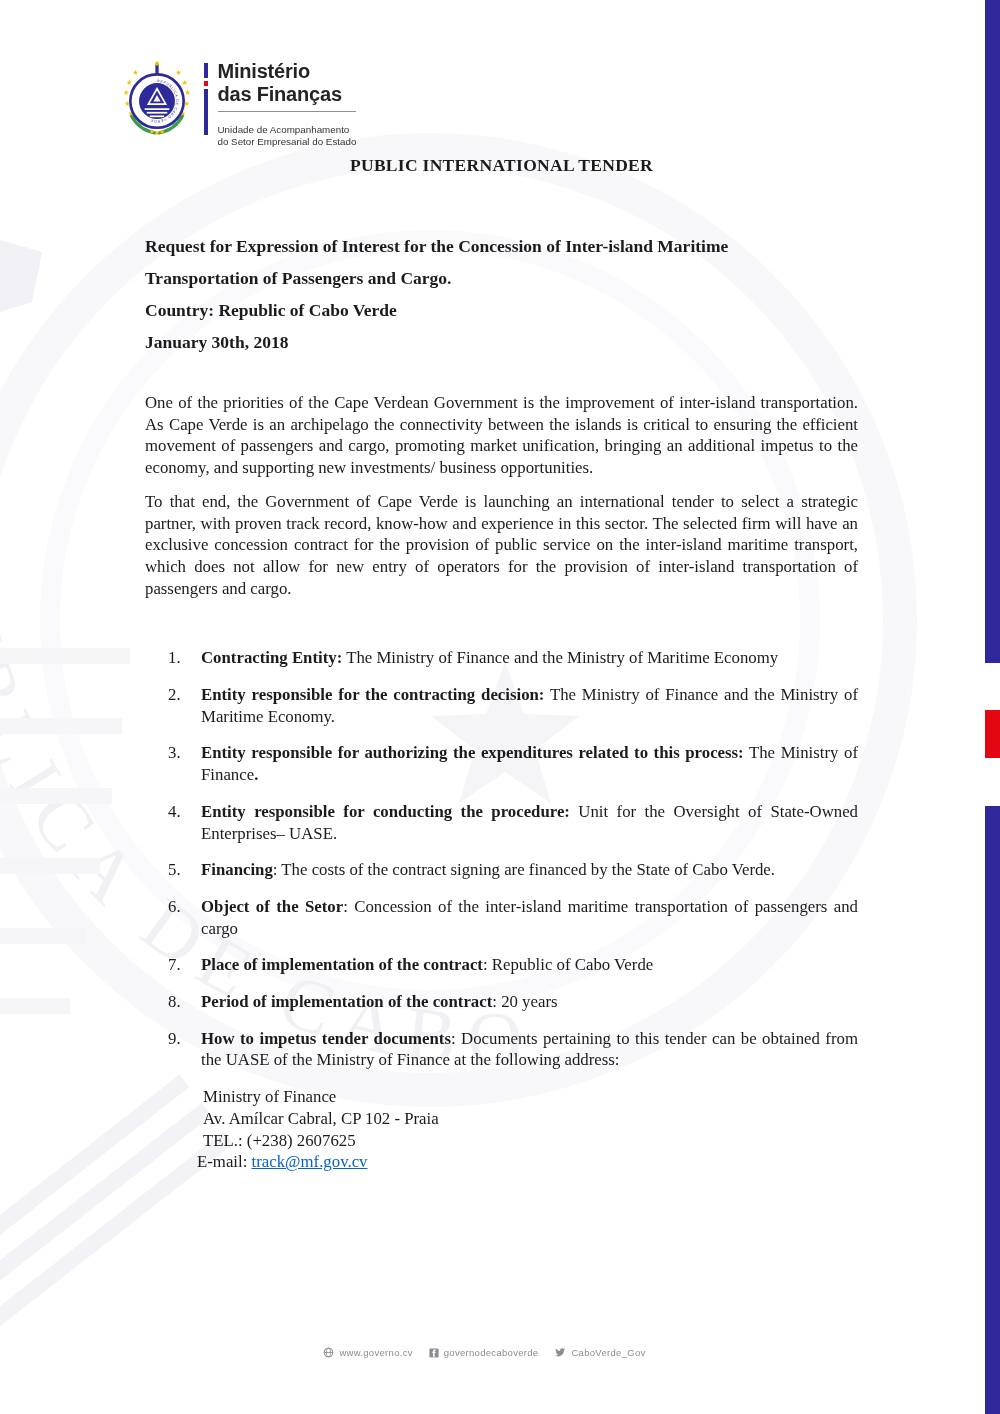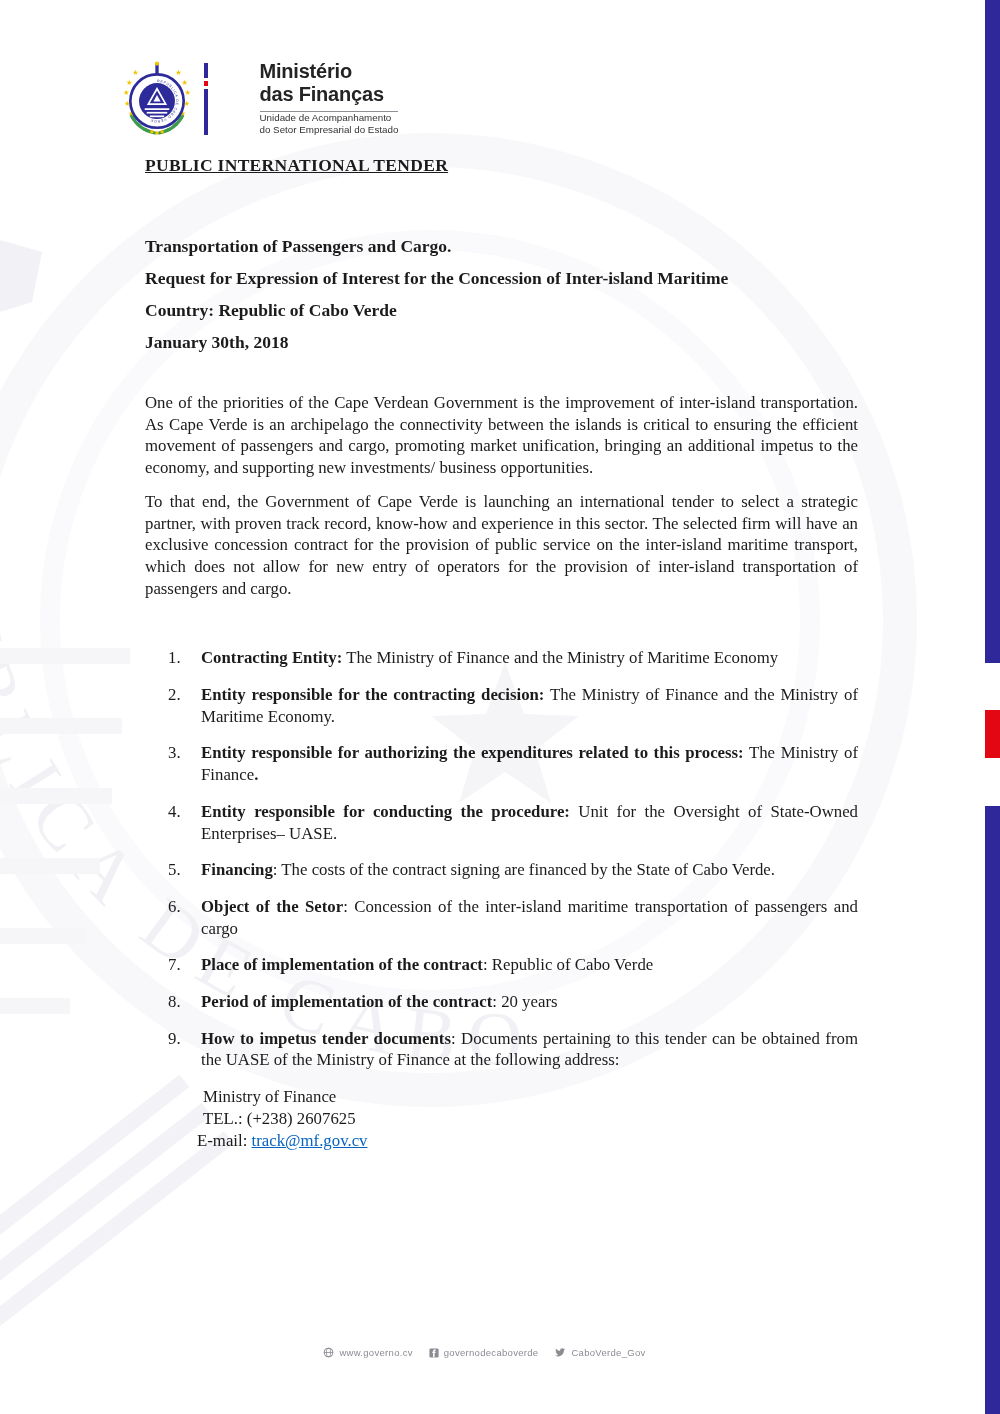--- a/index.html
+++ b/index.html
@@ -13,27 +13,27 @@
   .rail.red-mid{top:710px;height:48px;background:var(--bar-red);}
   .rail.blue-bottom{top:806px;height:608px;background:var(--bar-blue);}
   
   .logo-row{position:absolute;left:118px;top:60px;display:flex;align-items:flex-start;}
   .logo-divider{display:flex;flex-direction:column;margin:3px 10px 0 8px;}
   .logo-divider .seg{width:3.5px;}
   .seg-b1{height:15px;background:var(--bar-blue);}
   .seg-gap{height:3px;}
   .seg-r{height:5px;background:var(--bar-red);}
   .seg-b2{height:46px;background:var(--bar-blue);}
-  .logo-text{font-family:"Liberation Sans",sans-serif;color:#242424;margin-left:42px;}
+  .logo-text{font-family:"Liberation Sans",sans-serif;color:#242424;}
   .min-line{font-size:20px;font-weight:bold;line-height:23px;letter-spacing:-0.2px;}
-  .unit-block{margin-top:5px;padding-top:0;border-top:1.5px solid #8f8f96;
+  .unit-block{margin-top:5px;padding-top:12px;border-top:1.5px solid #8f8f96;
               font-size:9.8px;line-height:12px;color:#333;font-weight:400;}
   
   .content{position:absolute;left:145px;top:0;width:713px;}
-  .doc-title{margin:155px 0 0 0;font-size:17.5px;font-weight:bold;letter-spacing:0.3px;text-decoration:underline;}
+  .doc-title{margin:155px 0 0 0;text-align:center;font-size:17.5px;font-weight:bold;letter-spacing:0.3px;}
   .heading-block{margin-top:54px;}
   .heading-line{font-size:17.5px;font-weight:bold;line-height:32px;}
   .paras{margin-top:34px;}
   .para{font-size:16.8px;line-height:21.7px;text-align:justify;margin:8px 0 12px 0;}
   .tender-list{margin-top:48px;padding-left:23px;}
   .tender-item{display:flex;margin-bottom:15px;font-size:16.8px;line-height:21.7px;}
   .item-num{width:33px;flex:0 0 33px;}
   .item-body{flex:1;text-align:justify;}
   .item-body b{font-weight:bold;}
   .address{margin-top:8px;margin-left:52px;font-size:16.8px;line-height:21.7px;}
@@ -138,22 +138,22 @@
       <div class="unit-block">
         <div>Unidade de Acompanhamento</div>
         <div>do Setor Empresarial do Estado</div>
       </div>
     </div>
   </header>
 
   <div class="content">
     <h1 class="doc-title">PUBLIC INTERNATIONAL TENDER</h1>
     <section class="heading-block">
+        <div class="heading-line">Request for Expression of Interest for the Concession of Inter-island Maritime</div>
         <div class="heading-line">Transportation of Passengers and Cargo.</div>
-        <div class="heading-line">Request for Expression of Interest for the Concession of Inter-island Maritime</div>
         <div class="heading-line">Country: Republic of Cabo Verde</div>
         <div class="heading-line">January 30th, 2018</div>
       </section>
     <section class="paras">
         <p class="para">One of the priorities of the Cape Verdean Government is the improvement of inter-island transportation. As Cape Verde is an archipelago the connectivity between the islands is critical to ensuring the efficient movement of passengers and cargo, promoting market unification, bringing an additional impetus to the economy, and supporting new investments/ business opportunities.</p>
         <p class="para">To that end, the Government of Cape Verde is launching an international tender to select a strategic partner, with proven track record, know-how and experience in this sector. The selected firm will have an exclusive concession contract for the provision of public service on the inter-island maritime transport, which does not allow for new entry of operators for the provision of inter-island transportation of passengers and cargo.</p>
       </section>
     <section class="tender-list">
         <div class="tender-item">
           <div class="item-num">1.</div>
@@ -188,20 +188,21 @@
           <div class="item-body"><b>Period of implementation of the contract</b>: 20 years</div>
         </div>
         <div class="tender-item">
           <div class="item-num">9.</div>
           <div class="item-body"><b>How to impetus tender documents</b>: Documents pertaining to this tender can be obtained from the UASE of the Ministry of Finance at the following address:</div>
         </div>
       </section>
     <section class="address">
       <div>
           <div class="addr-line">Ministry of Finance</div>
+          <div class="addr-line">Av. Amílcar Cabral, CP 102 - Praia</div>
           <div class="addr-line">TEL.: (+238) 2607625</div>
         </div>
       <div class="email-line">
         <span>E-mail: </span><a class="email-link">track@mf.gov.cv</a>
       </div>
     </section>
   </div>
 
   <footer class="footer">
     <span class="f-item">

